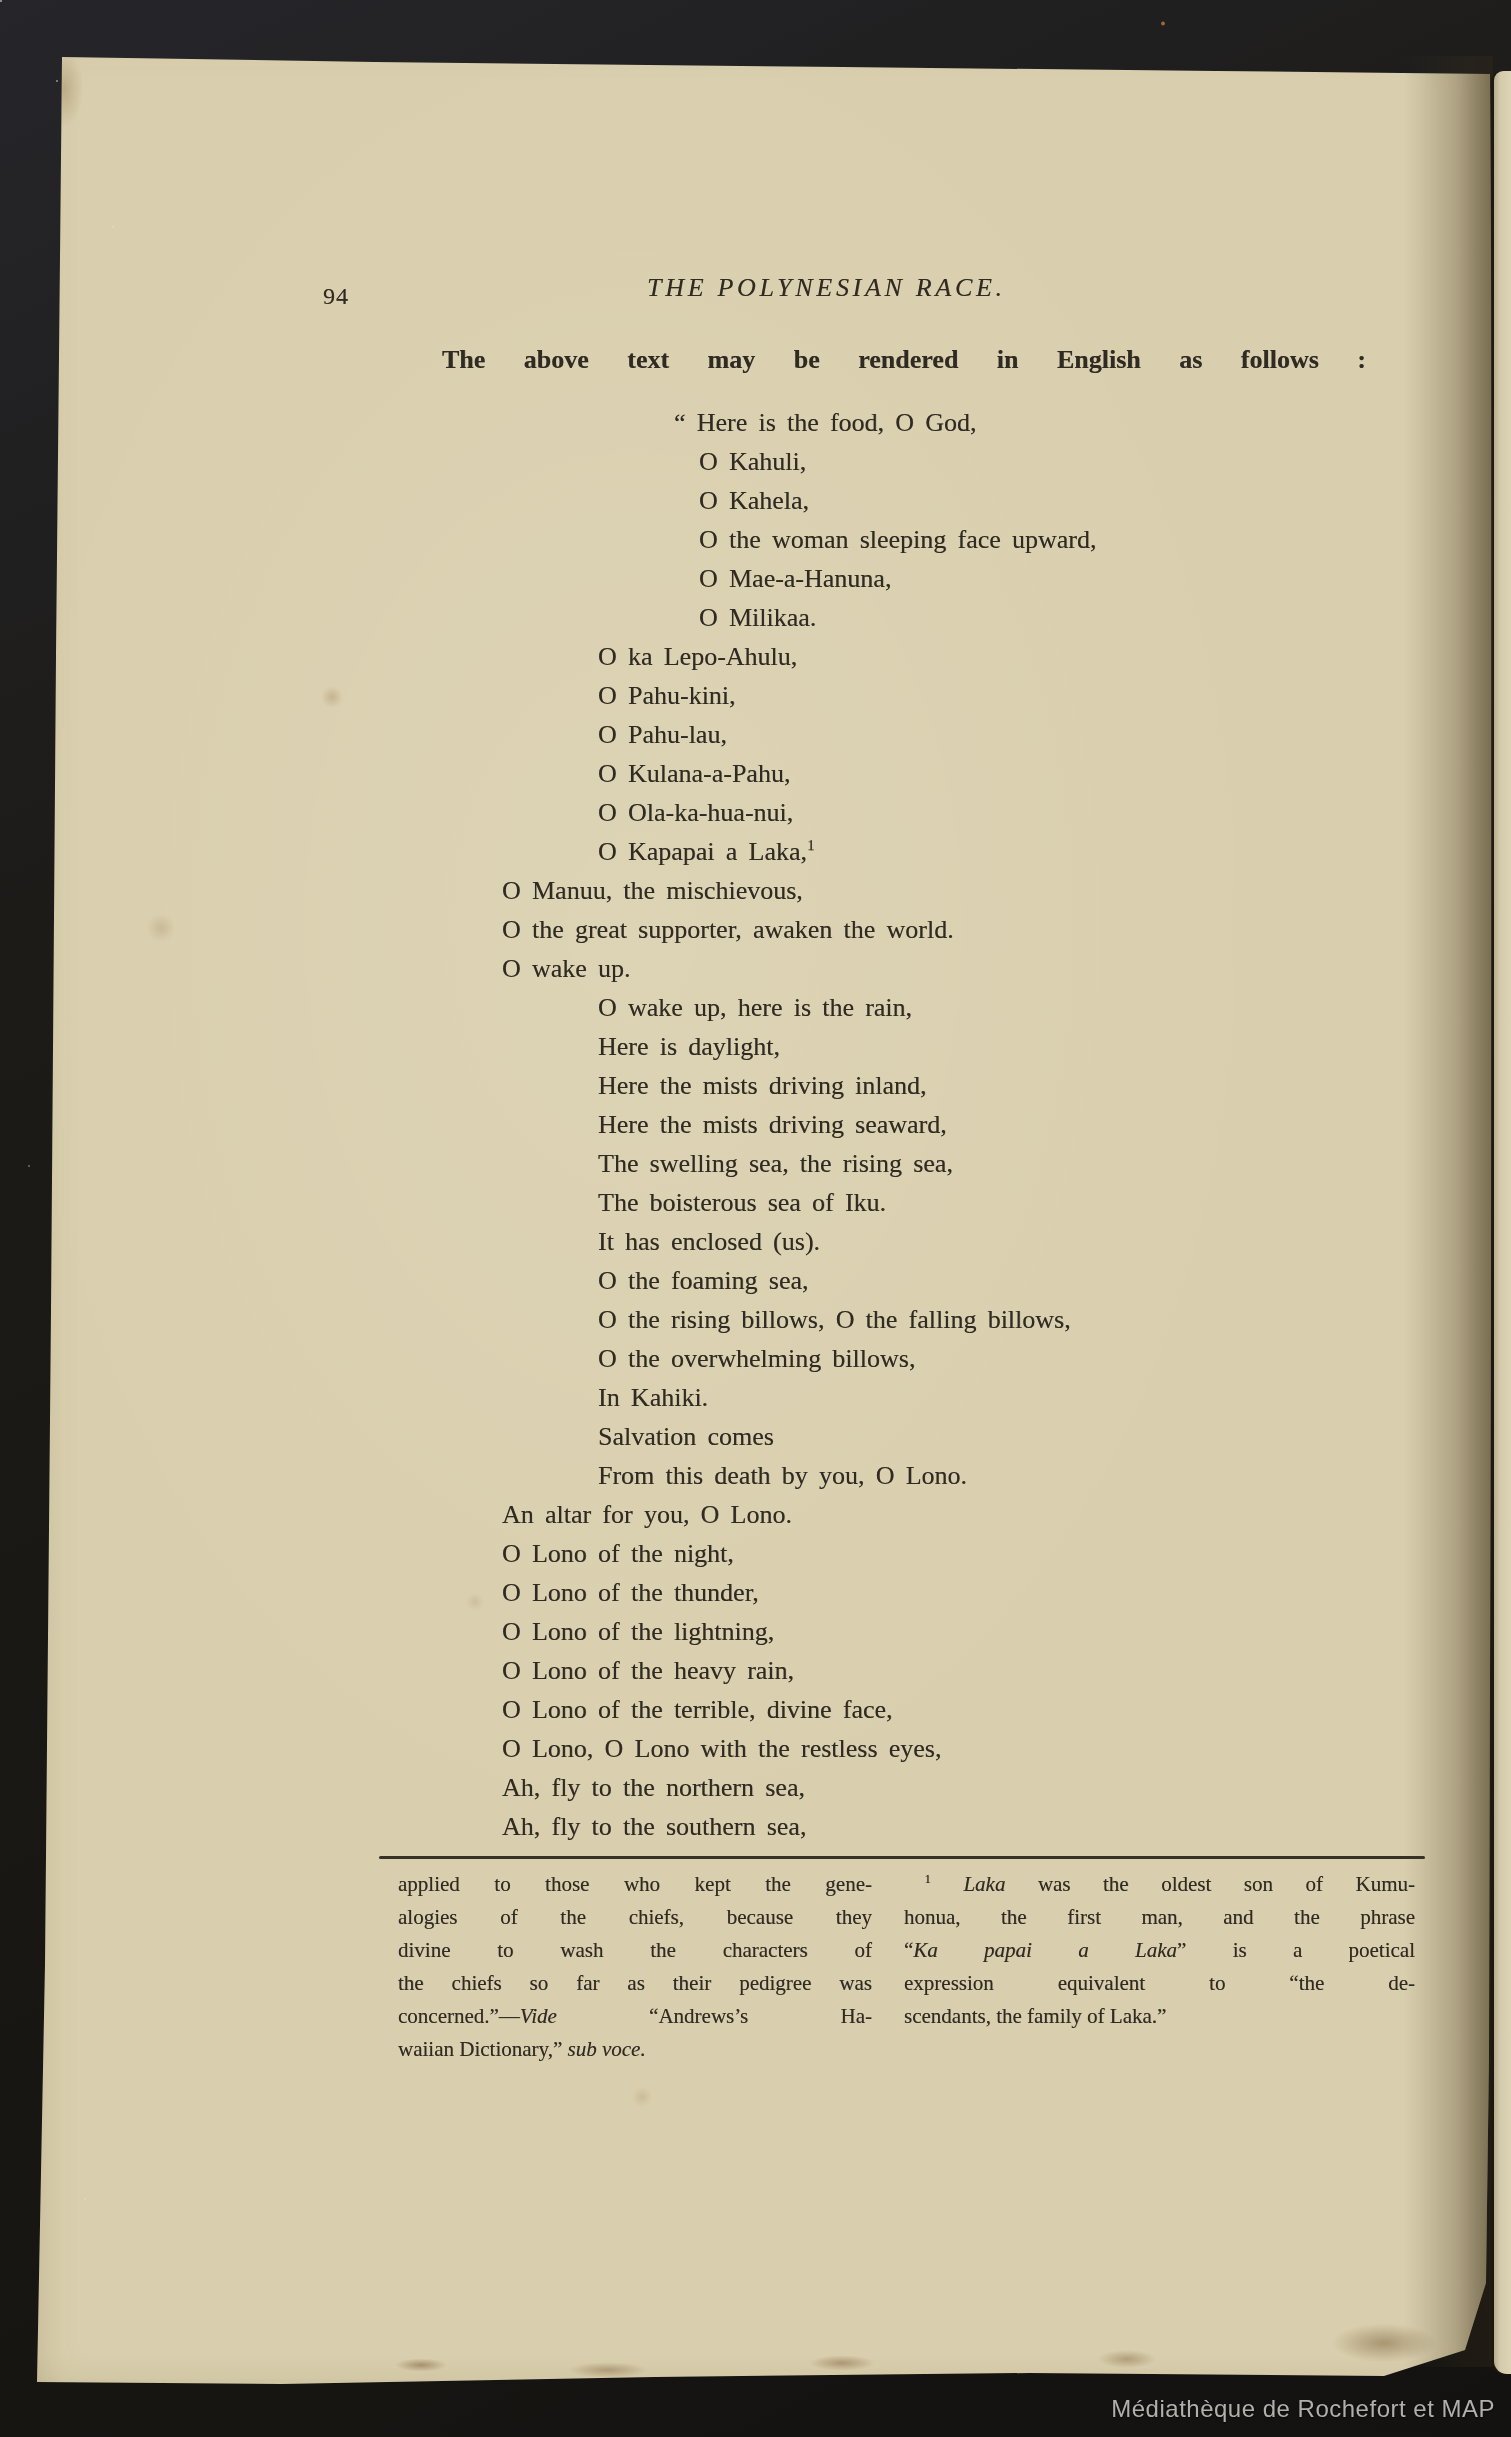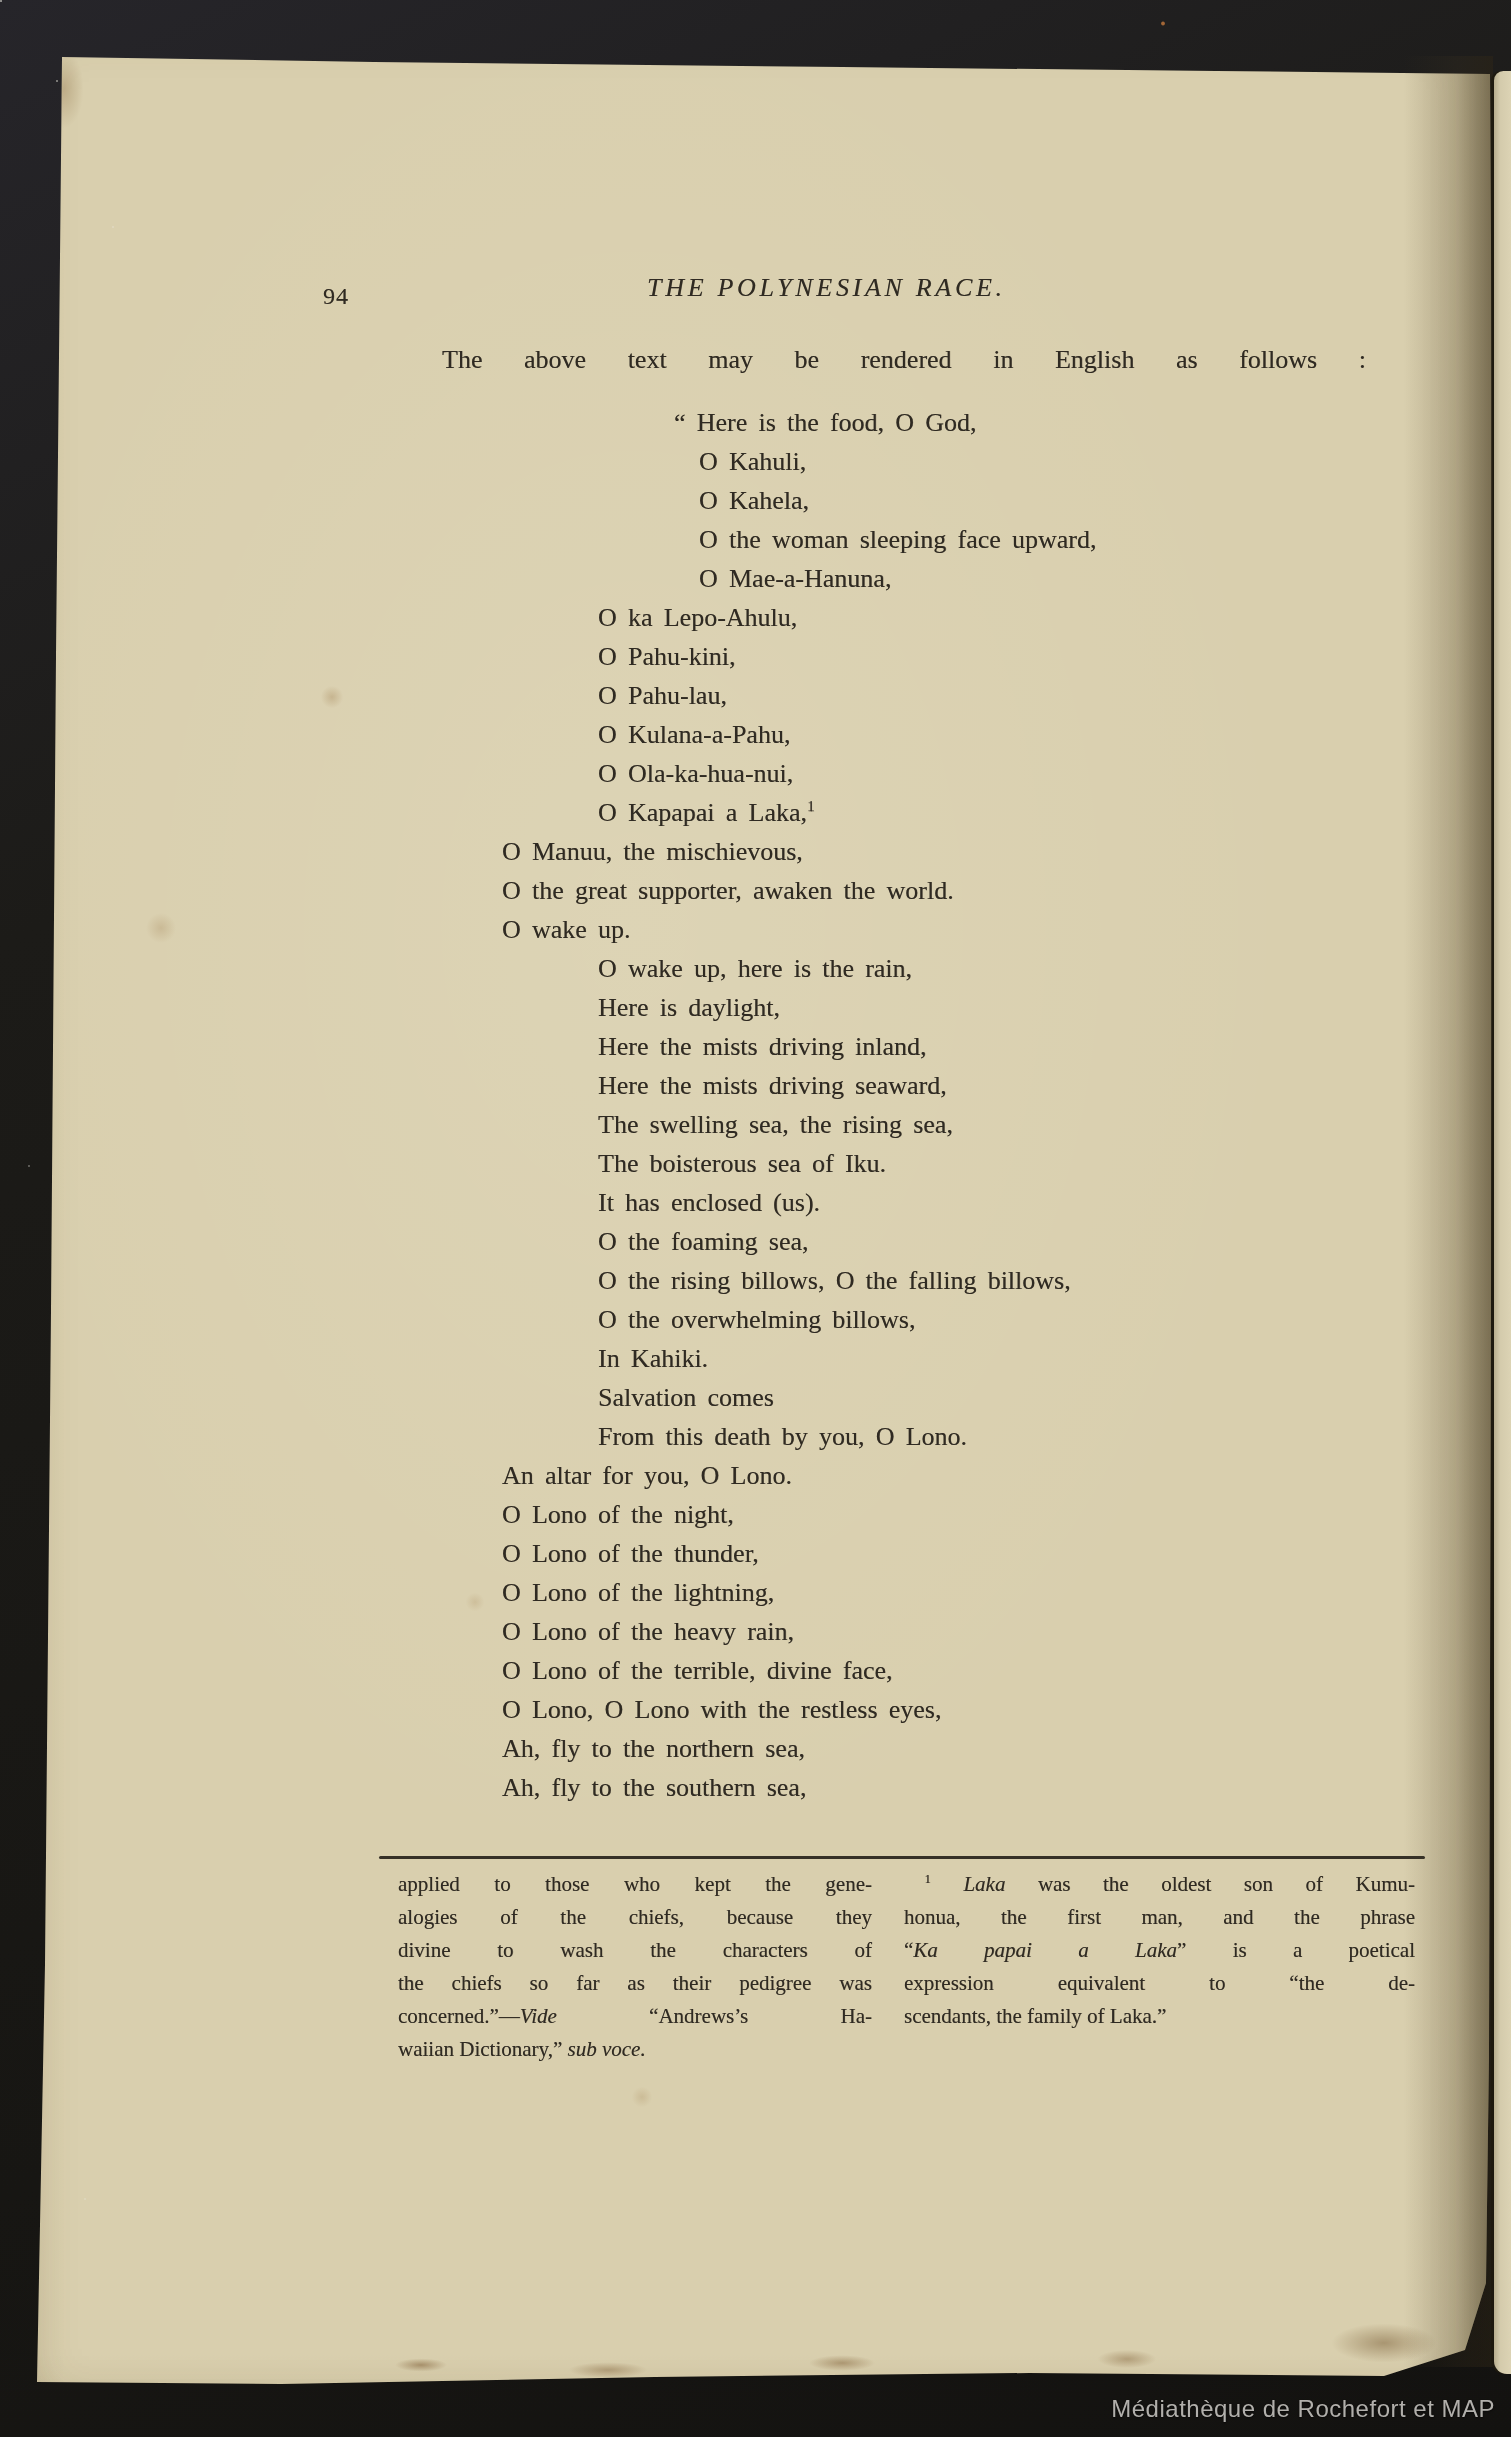--- a/index.html
+++ b/index.html
@@ -48,21 +48,21 @@
   }
   
   .ink{color:#2f2a22;text-shadow:0.3px 0.3px 0.6px rgba(44,38,28,0.45);}
   .page-number{position:absolute;left:323px;top:283px;font-size:24px;letter-spacing:0.9px;}
   .running-title{
     position:absolute;left:631px;top:273px;font-size:26px;font-style:italic;
     letter-spacing:3.7px;white-space:nowrap;margin-left:16px;
   }
   .intro-line{
     position:absolute;left:442px;top:344px;width:924px;font-size:26px;line-height:32px;
-    text-align:justify;text-align-last:justify;white-space:normal;
+    text-align:justify;text-align-last:justify;white-space:normal;font-weight:bold;
   }
   .poem{position:absolute;left:502px;top:403px;font-size:26px;line-height:39px;}
   .poem-line{white-space:nowrap;word-spacing:4.7px;}
   .ind-0{padding-left:0;}
   .ind-1{padding-left:96px;}
   .ind-2{padding-left:197px;}
   .ind-q{padding-left:172px;}
   .footnote-rule{
     position:absolute;left:379px;top:1856px;width:1046px;height:2.8px;
     background:#363127;border-radius:1.9px;
@@ -102,20 +102,21 @@
     <div class="page-number ink">94</div>
     <div class="running-title ink">THE POLYNESIAN RACE.</div>
     <div class="intro-line ink">The above text may be rendered in English as follows :</div>
 
     <div class="poem ink">
         <div class="poem-line ind-q"><span>“ Here is the food, O God,</span></div>
         <div class="poem-line ind-2"><span>O Kahuli,</span></div>
         <div class="poem-line ind-2"><span>O Kahela,</span></div>
         <div class="poem-line ind-2"><span>O the woman sleeping face upward,</span></div>
         <div class="poem-line ind-2"><span>O Mae-a-Hanuna,</span></div>
+        <div class="poem-line ind-2"><span>O Milikaa.</span></div>
         <div class="poem-line ind-1"><span>O ka Lepo-Ahulu,</span></div>
         <div class="poem-line ind-1"><span>O Pahu-kini,</span></div>
         <div class="poem-line ind-1"><span>O Pahu-lau,</span></div>
         <div class="poem-line ind-1"><span>O Kulana-a-Pahu,</span></div>
         <div class="poem-line ind-1"><span>O Ola-ka-hua-nui,</span></div>
         <div class="poem-line ind-1"><span>O Kapapai a Laka,</span><sup>1</sup></div>
         <div class="poem-line ind-0"><span>O Manuu, the mischievous,</span></div>
         <div class="poem-line ind-0"><span>O the great supporter, awaken the world.</span></div>
         <div class="poem-line ind-0"><span>O wake up.</span></div>
         <div class="poem-line ind-1"><span>O wake up, here is the rain,</span></div>

